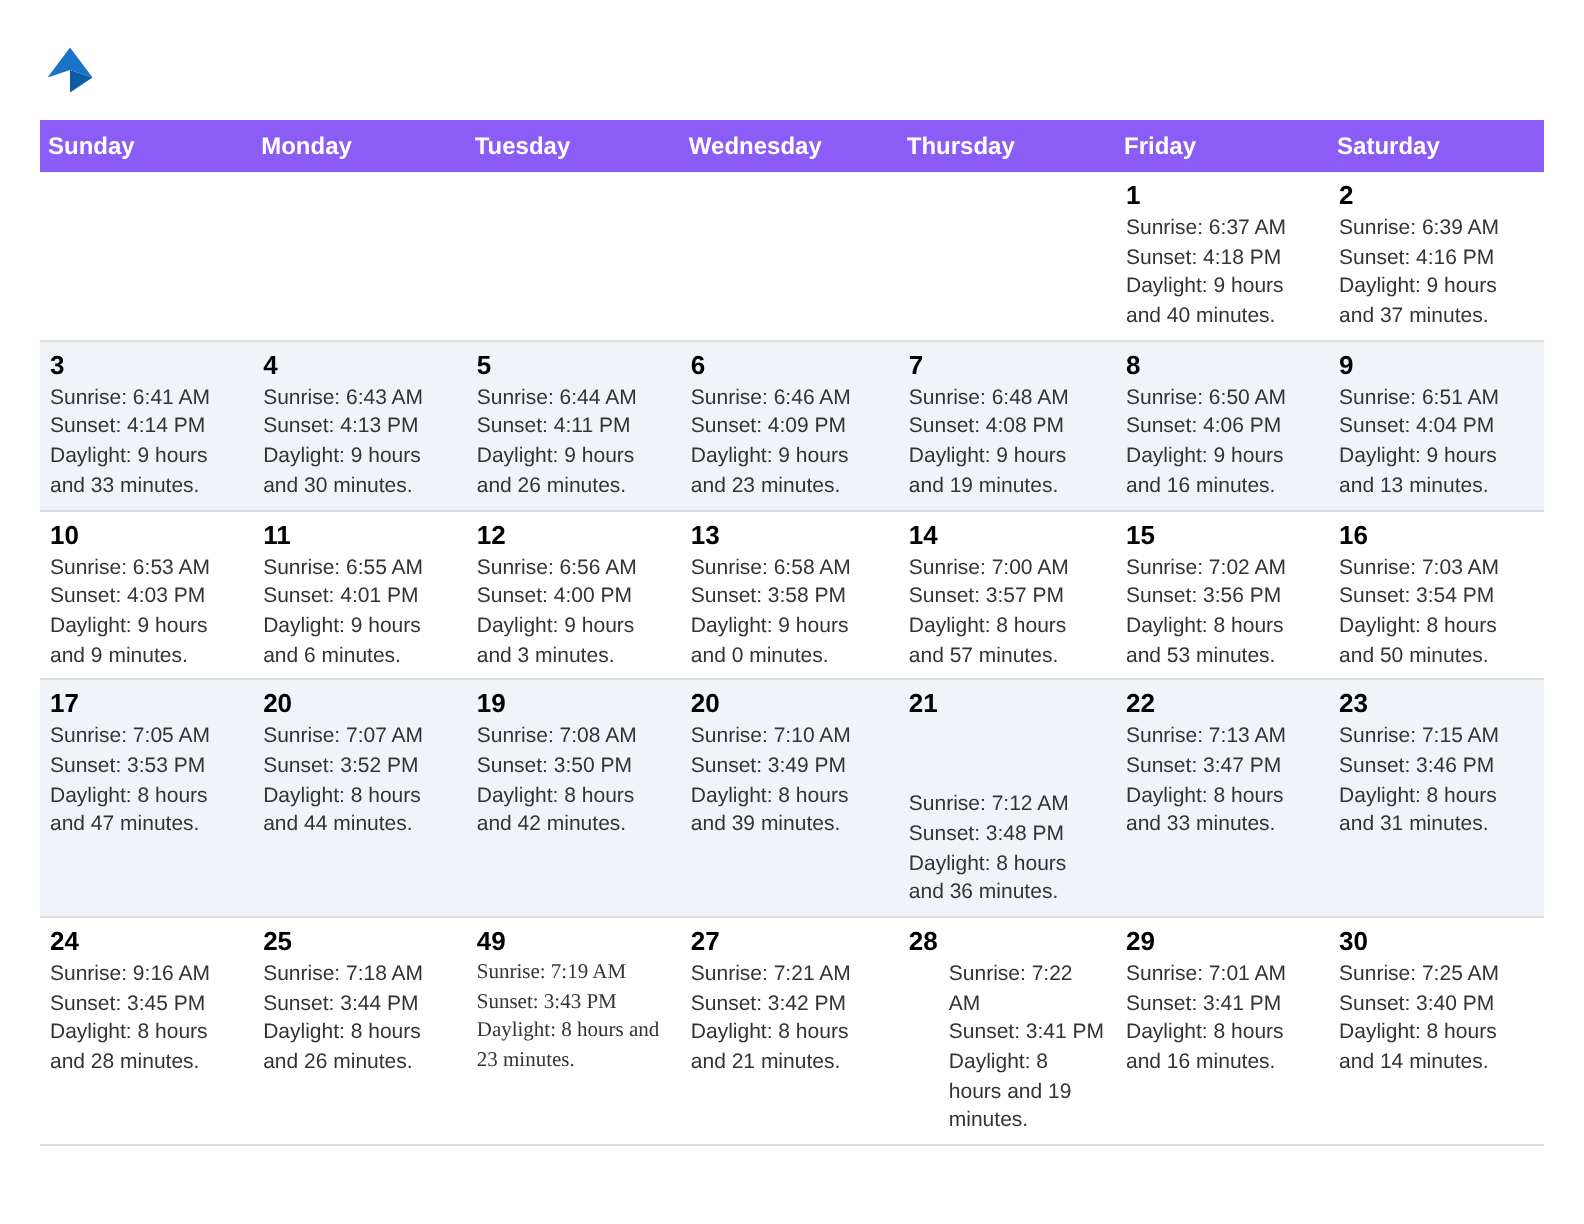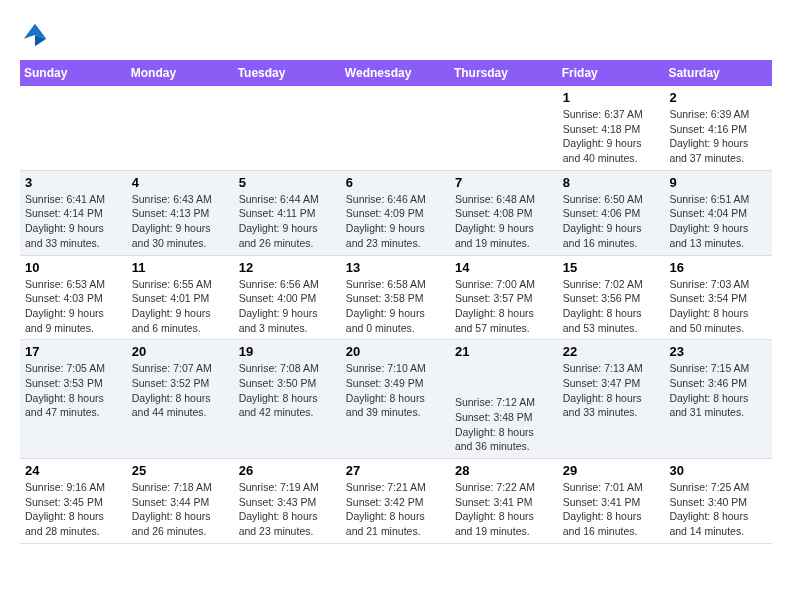--- a/index.html
+++ b/index.html
@@ -278,34 +278,34 @@
 Sunset: 3:45 PM
 Daylight: 8 hours and 28 minutes.</div>
         </td>
         <td>
           <span class="day-num">25</span>
           <div class="day-info" style="white-space: pre-line;">Sunrise: 7:18 AM
 Sunset: 3:44 PM
 Daylight: 8 hours and 26 minutes.</div>
         </td>
         <td>
-          <span class="day-num">26</span>
-          <div class="day-info" style="white-space: pre-line;">Sunrise: 7:19 AM
+          <span class="day-num">49</span>
+          <div class="day-info" style="white-space: pre-line; font-family: Liberation Serif, serif;">Sunrise: 7:19 AM
 Sunset: 3:43 PM
 Daylight: 8 hours and 23 minutes.</div>
         </td>
         <td>
           <span class="day-num">27</span>
           <div class="day-info" style="white-space: pre-line;">Sunrise: 7:21 AM
 Sunset: 3:42 PM
 Daylight: 8 hours and 21 minutes.</div>
         </td>
         <td>
           <span class="day-num">28</span>
-          <div class="day-info" style="white-space: pre-line;">Sunrise: 7:22 AM
+          <div class="day-info" style="white-space: pre-line; margin-left: 20px;">Sunrise: 7:22 AM
 Sunset: 3:41 PM
 Daylight: 8 hours and 19 minutes.</div>
         </td>
         <td>
           <span class="day-num">29</span>
           <div class="day-info" style="white-space: pre-line;">Sunrise: 7:01 AM
 Sunset: 3:41 PM
 Daylight: 8 hours and 16 minutes.</div>
         </td>
         <td>

